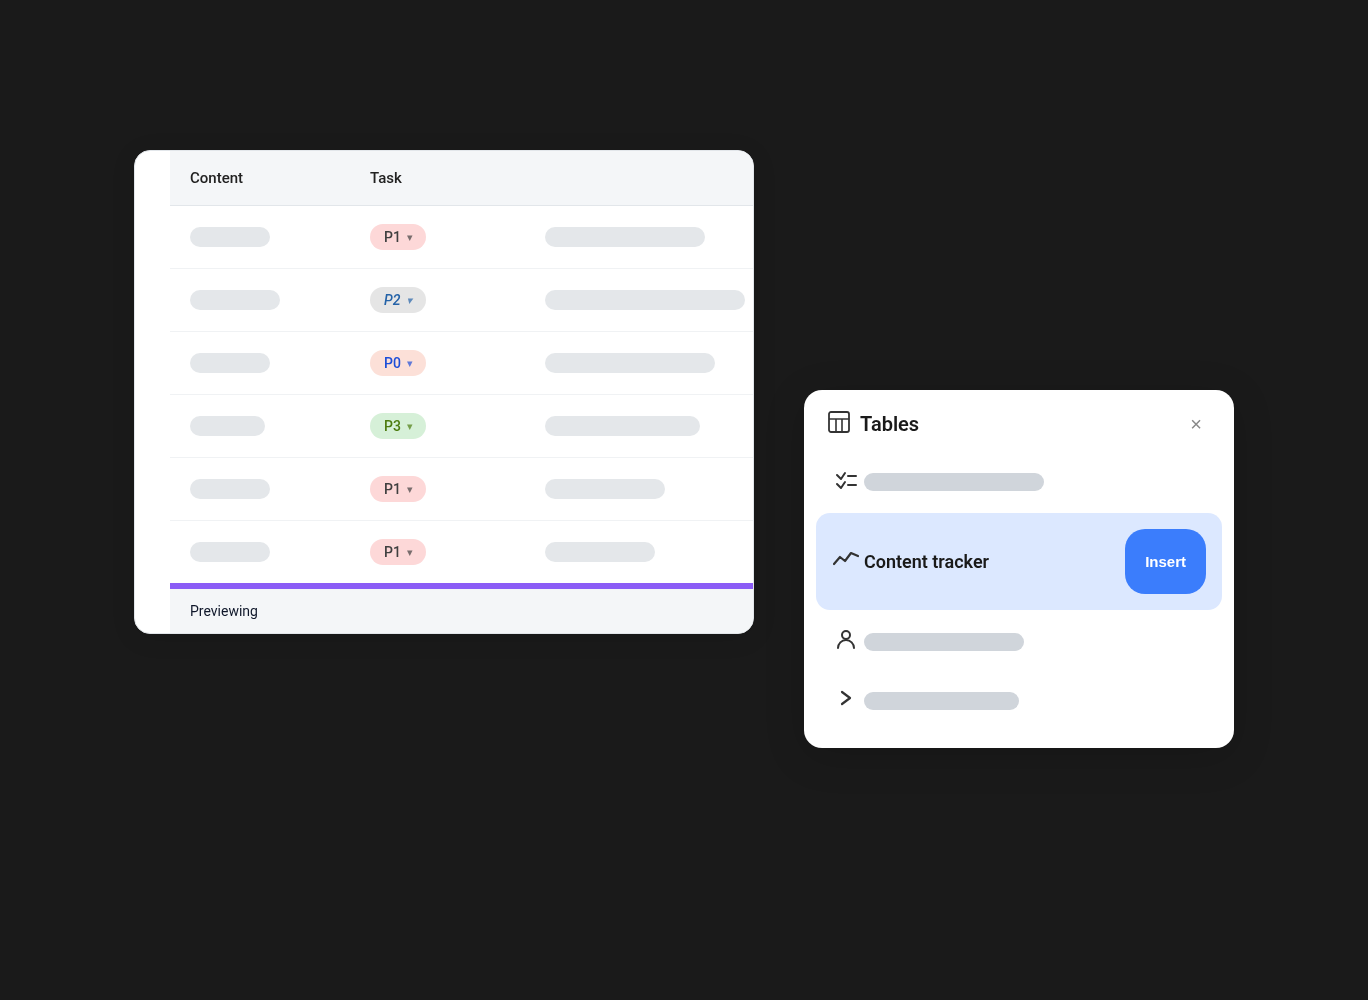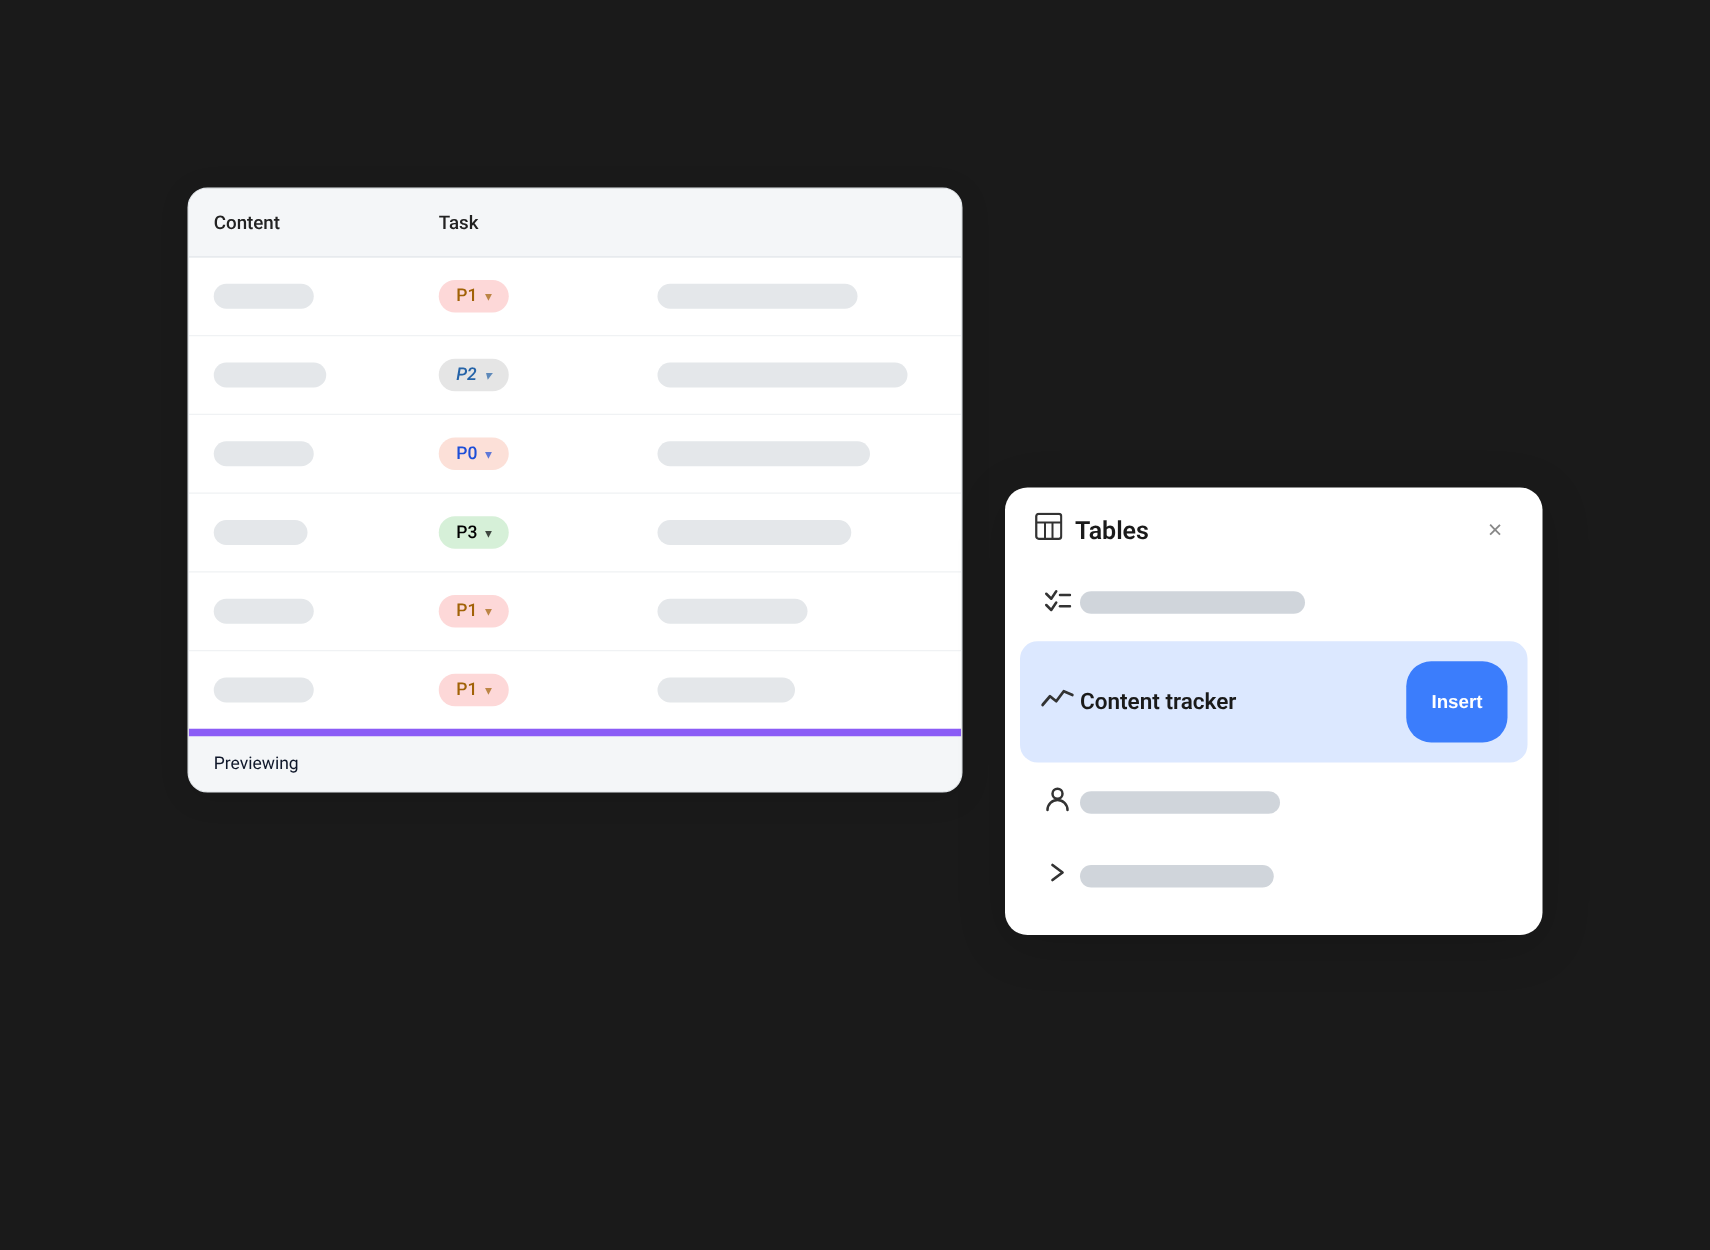--- a/index.html
+++ b/index.html
@@ -18,27 +18,28 @@
     .scene {
       position: relative;
       width: 1100px;
       height: 700px;
     }
 
     
     .table-card {
       position: absolute;
       top: 0;
-      left: 16px;
+      left: 0;
       width: 620px;
       background: #ffffff;
       border-radius: 16px;
       border: 1.5px solid #e2e6ea;
       box-shadow: 0 4px 24px rgba(0,0,0,0.10);
       overflow: hidden;
+      padding-left: 35px;
     }
 
     .table-header {
       display: grid;
       grid-template-columns: 180px 175px 1fr;
       background: #f4f6f8;
       border-bottom: 1px solid #e2e6ea;
       padding: 0;
     }
 
@@ -80,24 +81,24 @@
       display: inline-flex;
       align-items: center;
       gap: 6px;
       padding: 5px 14px;
       border-radius: 20px;
       font-size: 14px;
       font-weight: 500;
       cursor: pointer;
     }
 
-    .priority-p1 { background: #fdd8d8; color: #a16207; }
+    .priority-p1 { background: #fdd8d8; color: #404040; }
     .priority-p2 { background: #e5e5e5; color: #2563a8; font-style: italic; }
     .priority-p0 { background: #fce0d8; color: #1d4ed8; }
-    .priority-p3 { background: #d6f0d8; color: #000000; text-align: center; }
+    .priority-p3 { background: #d6f0d8; color: #4d7c0f; text-align: center; }
 
     .chevron-icon {
       font-size: 11px;
       opacity: 0.7;
     }
 
     .table-footer {
       padding: 14px 20px;
       background: #f4f6f8;
       font-size: 14px;

